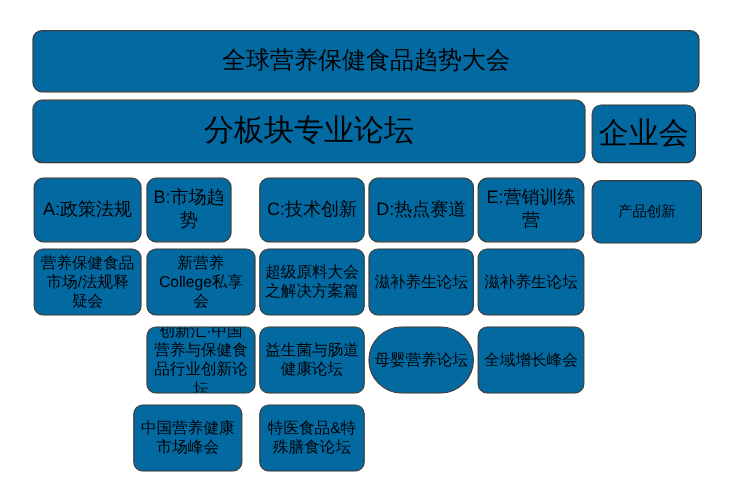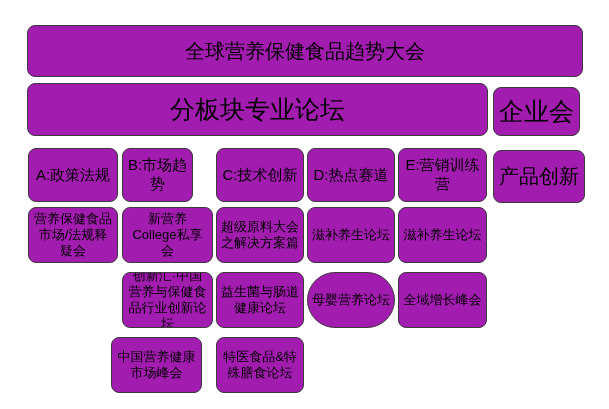--- a/index.html
+++ b/index.html
@@ -14,33 +14,33 @@
     width: 609px;
     height: 409px;
     background: #ffffff;
     overflow: hidden;
   }
   .box {
     position: absolute;
     box-sizing: border-box;
     border: 1px solid #3b3b3b;
     border-radius: 8px;
-    background: #a21caf;
+    background: #0369a1;
     display: flex;
     align-items: center;
     justify-content: center;
     text-align: center;
     line-height: 1.25;
     padding: 2px 4px;
     overflow: hidden;
   }
   .lvl1 { font-size: 20px; }
   .lvl2 { font-size: 25px; }
   .lvl3 { font-size: 15px; }
-  .lvl3-wide { font-size: 20px; }
+  .lvl3-wide { font-size: 12px; }
   .item { font-size: 13px; }
 
   
   .b-title      { left: 27px;  top: 25px;  width: 556px; height: 52px; }
   
   .b-forum      { left: 27px;  top: 83px;  width: 461px; height: 53px; }
   .b-enterprise { left: 493px; top: 87px;  width: 87px;  height: 49px; }
   
   .b-h0 { left: 28px;  top: 148px; width: 90px; height: 54px; }
   .b-h1 { left: 122px; top: 148px; width: 71px; height: 54px; }

